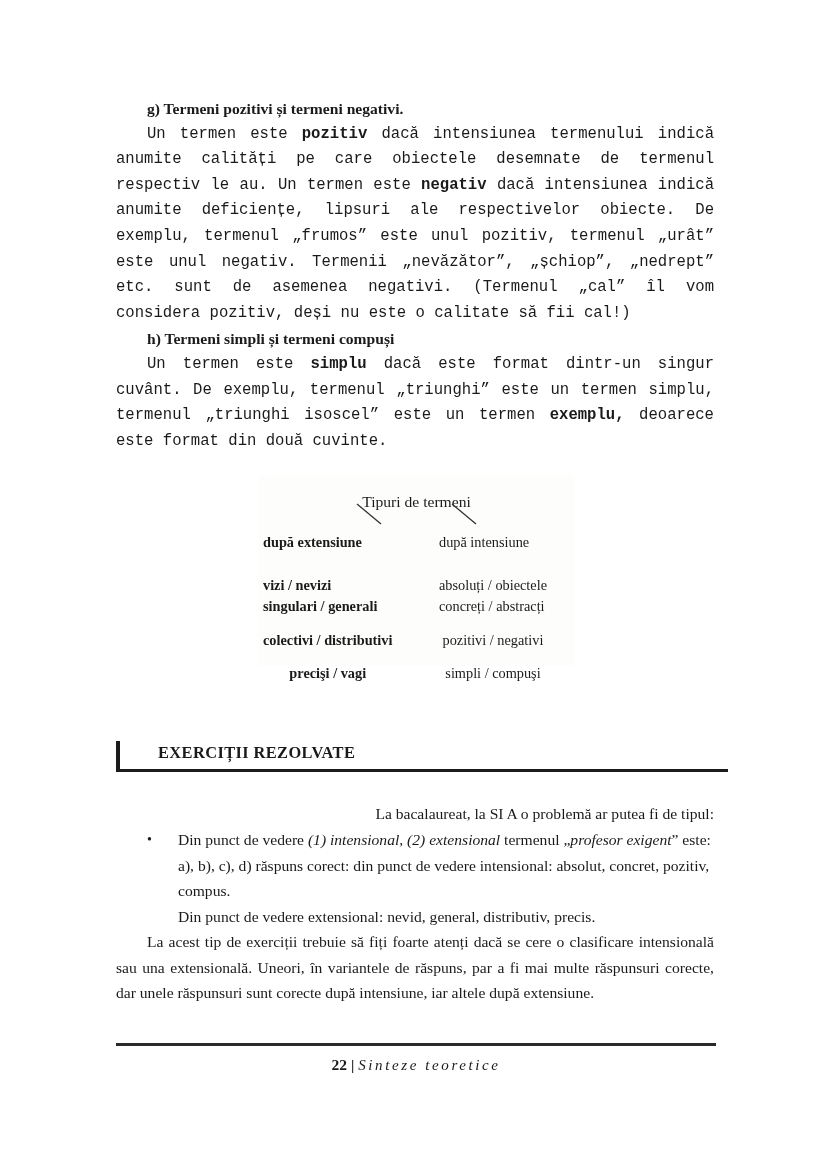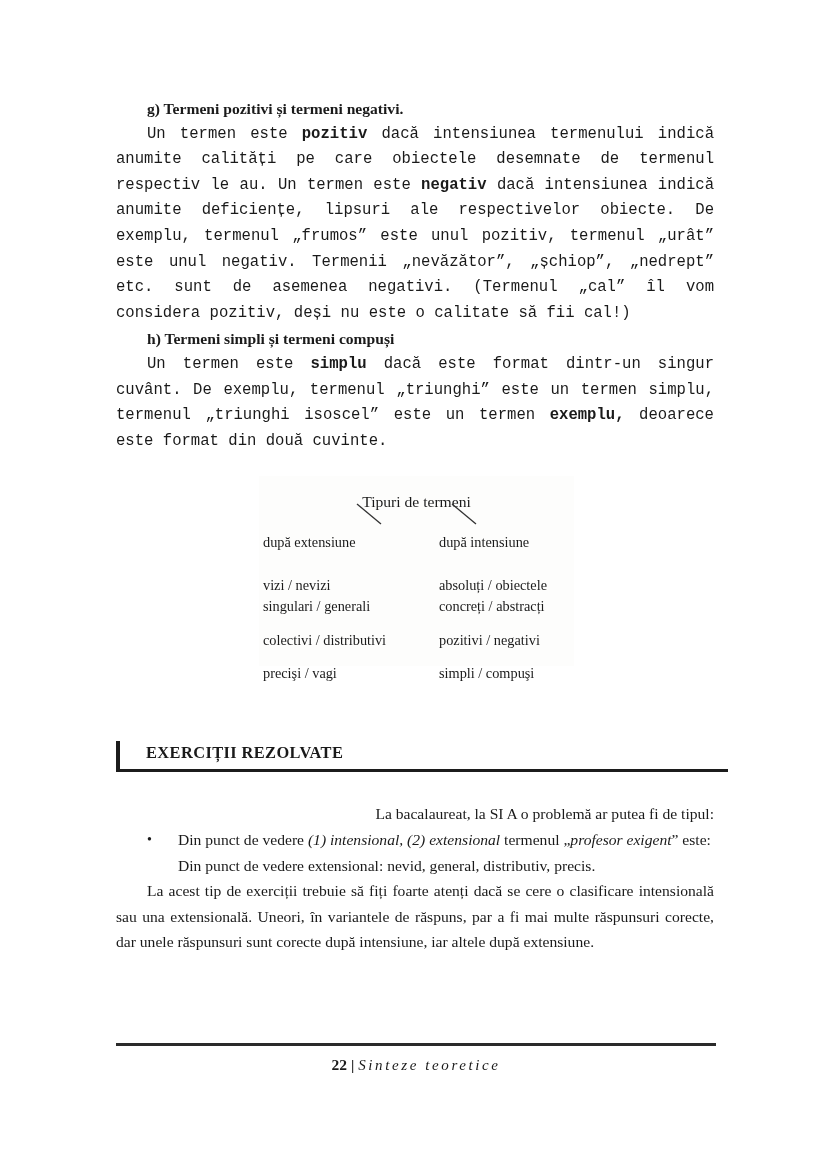--- a/index.html
+++ b/index.html
@@ -80,43 +80,43 @@
     width: 315px;
     height: 190px;
     pointer-events: none;
   }
   .col {
     position: absolute;
     top: 56px;
     font-size: 14.3px;
     line-height: 21.5px;
   }
-  .col-left { left: 4px; }
+  .col-left { left: 4px; font-weight: bold; }
   .col-right { left: 180px; }
   .col .hd { margin-bottom: 21px; white-space: nowrap; }
   .col .row { white-space: nowrap; }
-  .col .row.sp { margin-top: 12px; }
+  .col .row.sp { margin-top: 12px; text-align: center; }
 
   
   .section-head {
     position: relative;
     margin-top: 72px;
     height: 36px;
   }
   .section-head .vbar {
     position: absolute;
     left: 0;
     top: 3px;
     width: 4px;
     height: 30px;
     background: #1c1c1c;
   }
   .section-head .title {
     position: absolute;
-    left: 30px;
+    left: 42px;
     top: 5px;
     font-size: 16.4px;
     font-weight: bold;
     letter-spacing: 0.4px;
   }
   .section-head .hrule {
     position: absolute;
     left: 0;
     top: 31px;
     width: 612px;
@@ -237,20 +237,21 @@
     </div>
 
     <div class="ex-block">
       <p class="ex-line lead">La bacalaureat, la SI A o problemă ar putea fi de tipul:</p>
 
       <div class="bullet-item">
         <span class="dot">•</span>
         <span>Din punct de vedere </span><i>(1) intensional, (2) extensional</i><span> termenul „</span><i>profesor exigent</i><span>” este:</span>
       </div>
 
+      <p class="sub-line">a), b), c), d) răspuns corect: din punct de vedere intensional: absolut, concret, pozitiv, compus.</p>
       <p class="sub-line">Din punct de vedere extensional: nevid, general, distributiv, precis.</p>
 
       <p class="tail-para">La acest tip de exerciții trebuie să fiți foarte atenți dacă se cere o clasificare intensională sau una extensională. Uneori, în variantele de răspuns, par a fi mai multe răspunsuri corecte, dar unele răspunsuri sunt corecte după intensiune, iar altele după extensiune.</p>
     </div>
 
   </div>
 
   <div class="footer">
     <div class="frule"></div>
     <div class="ftext">

